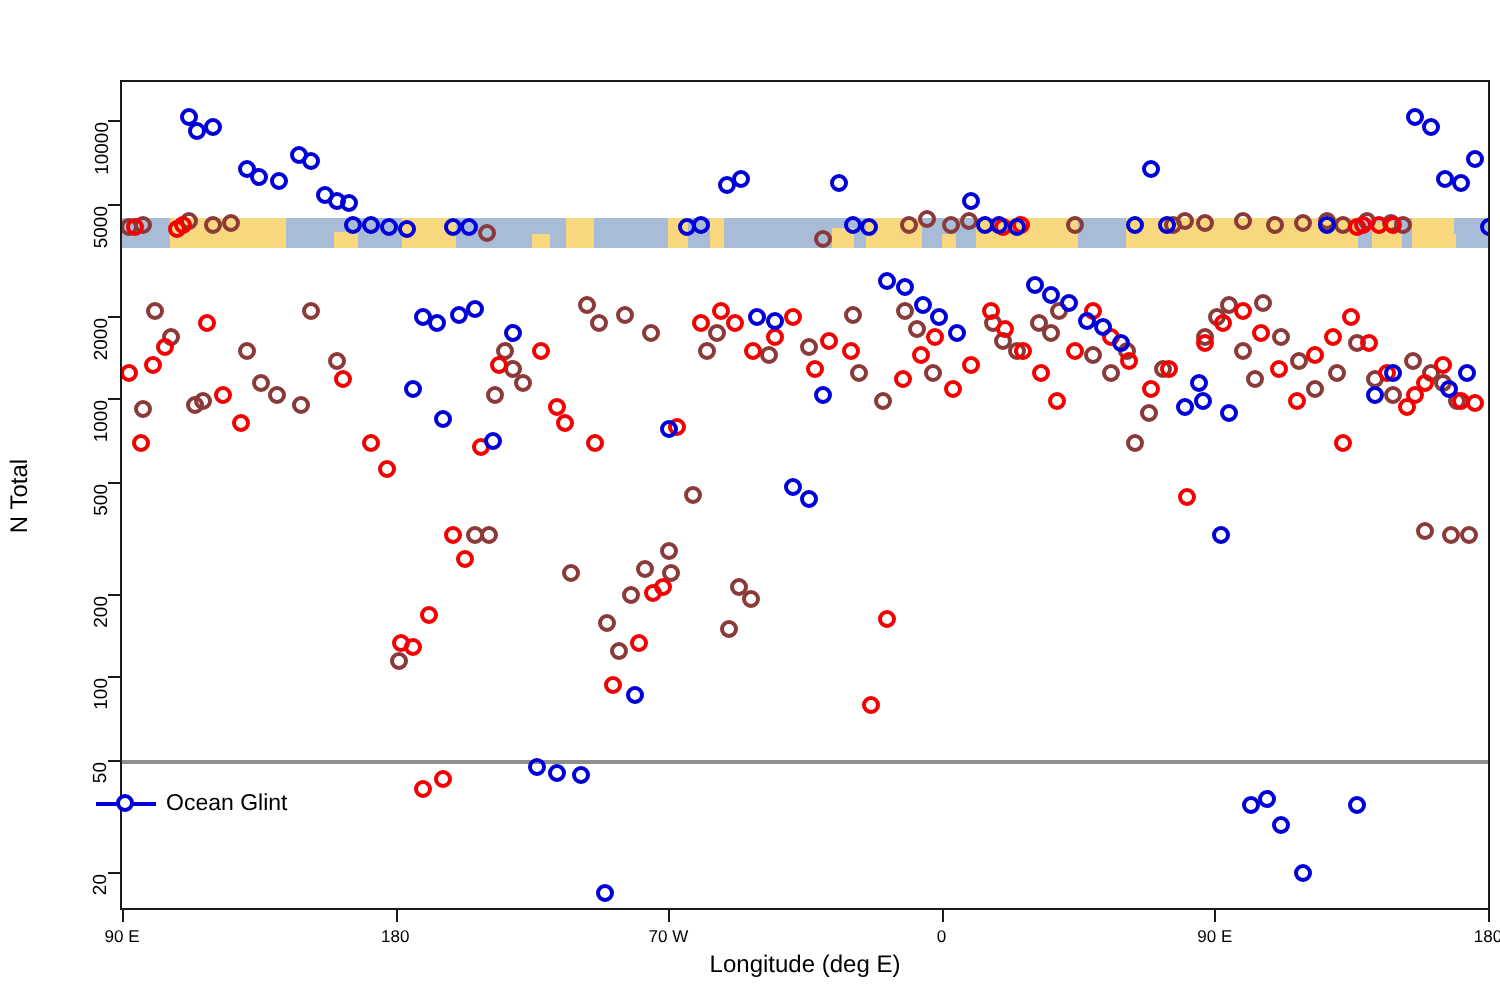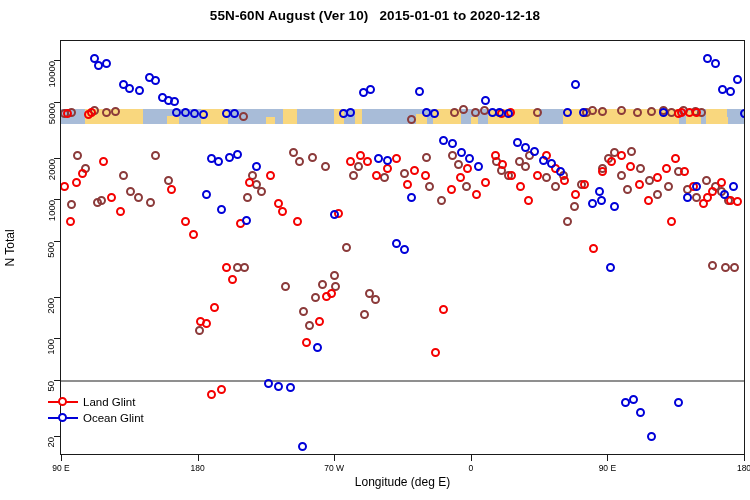--- a/index.html
+++ b/index.html
@@ -54,21 +54,20 @@
   .lgsym .ring{position:absolute;left:10px;top:2px;width:9px;height:9px;
                border-radius:50%;box-sizing:border-box;border-width:2.4px;
                border-style:solid;background:#fff;}
   .lgtxt{font-size:11.5px;margin-left:5px;}
 </style>
 </head>
 <body>
 
 <div id="figure">
 
-  <div id="title"><span>55N-60N August (Ver 10)</span><span class="gap"></span><span>2015-01-01 to 2020-12-18</span></div>
 
   <div id="ylabel">
     <span>N Total</span>
   </div>
   <div id="yaxis">
       <div class="ytick" style="top: 396.627px;">
         <div class="tmark"></div>
         <div class="tlab">20</div>
       </div>
       <div class="ytick" style="top: 341.291px;">
@@ -417,26 +416,19 @@
       <div class="xtick" style="left: 684px;">
         <div class="tmark"></div>
         <div class="tlab">180</div>
       </div>
     </div>
   <div id="xlabel">Longitude (deg E)</div>
 
   <div id="legend">
       <div class="lgrow">
         <span class="lgsym">
-          <span class="bar" style="background:#f40000"></span>
-          <span class="ring" style="border-color:#f40000"></span>
-        </span>
-        <span class="lgtxt">Land Glint</span>
-      </div>
-      <div class="lgrow">
-        <span class="lgsym">
           <span class="bar" style="background:#0000d8"></span>
           <span class="ring" style="border-color:#0000d8"></span>
         </span>
         <span class="lgtxt">Ocean Glint</span>
       </div>
     </div>
 </div>
 
 </body></html>

